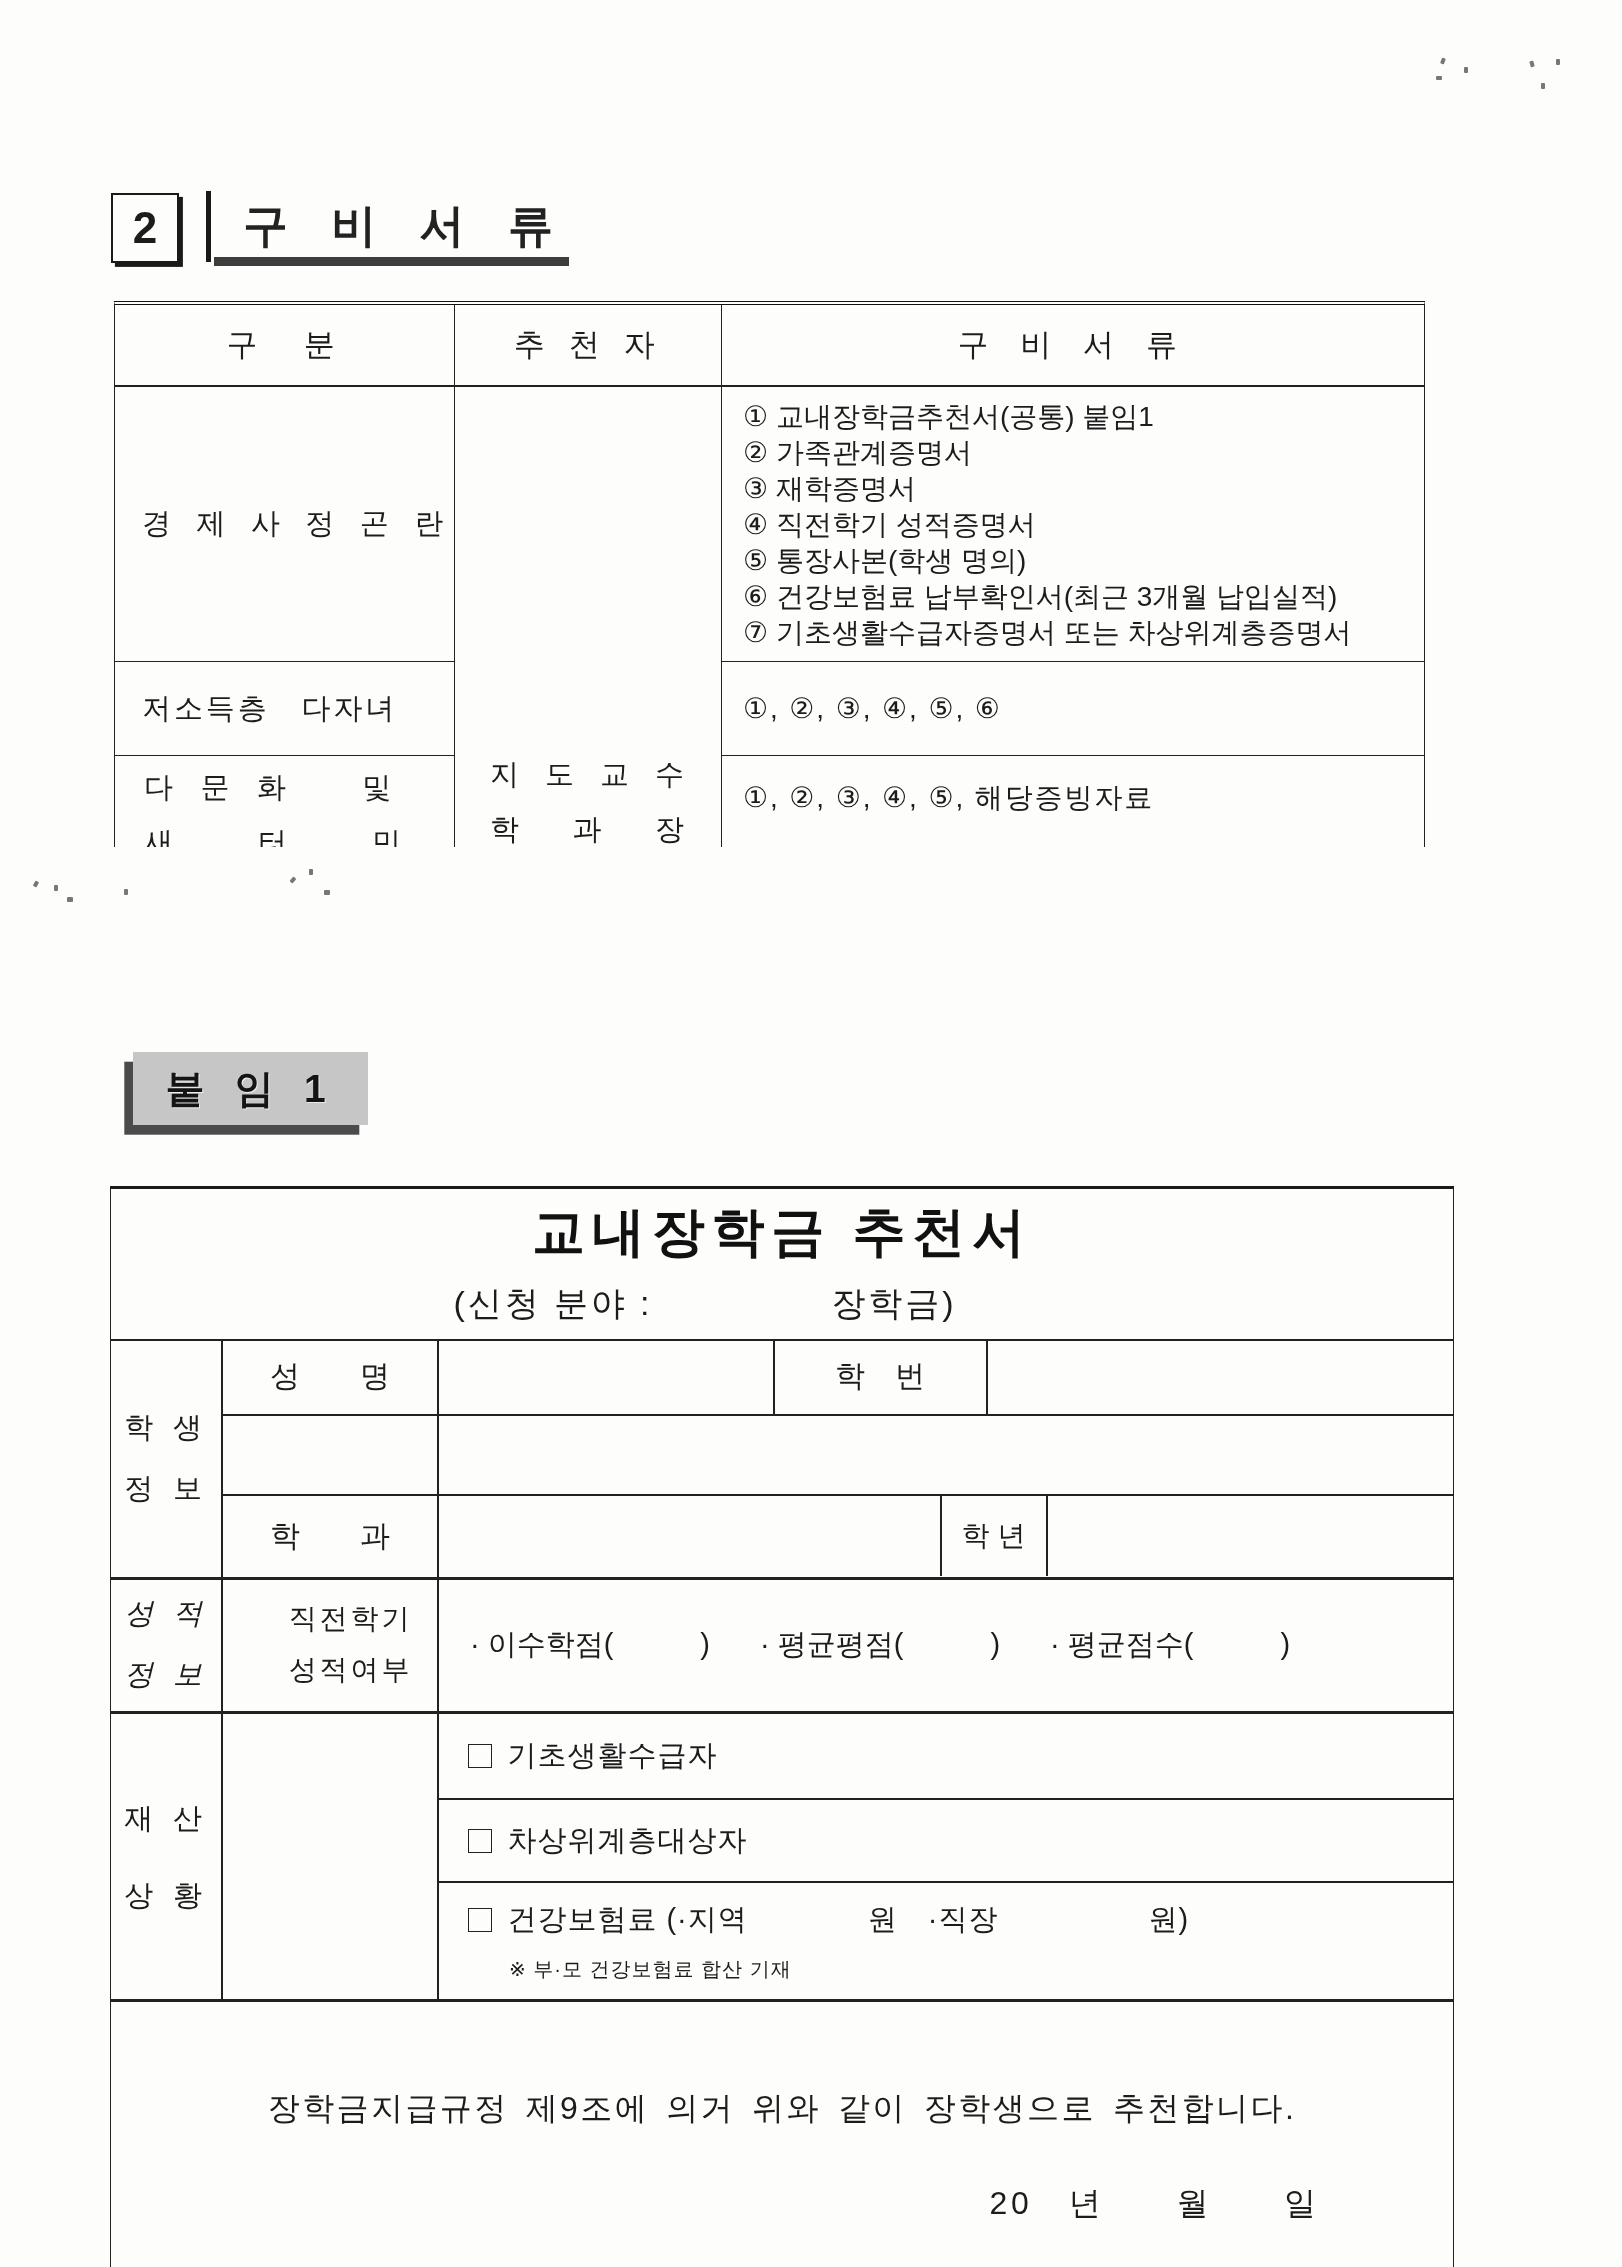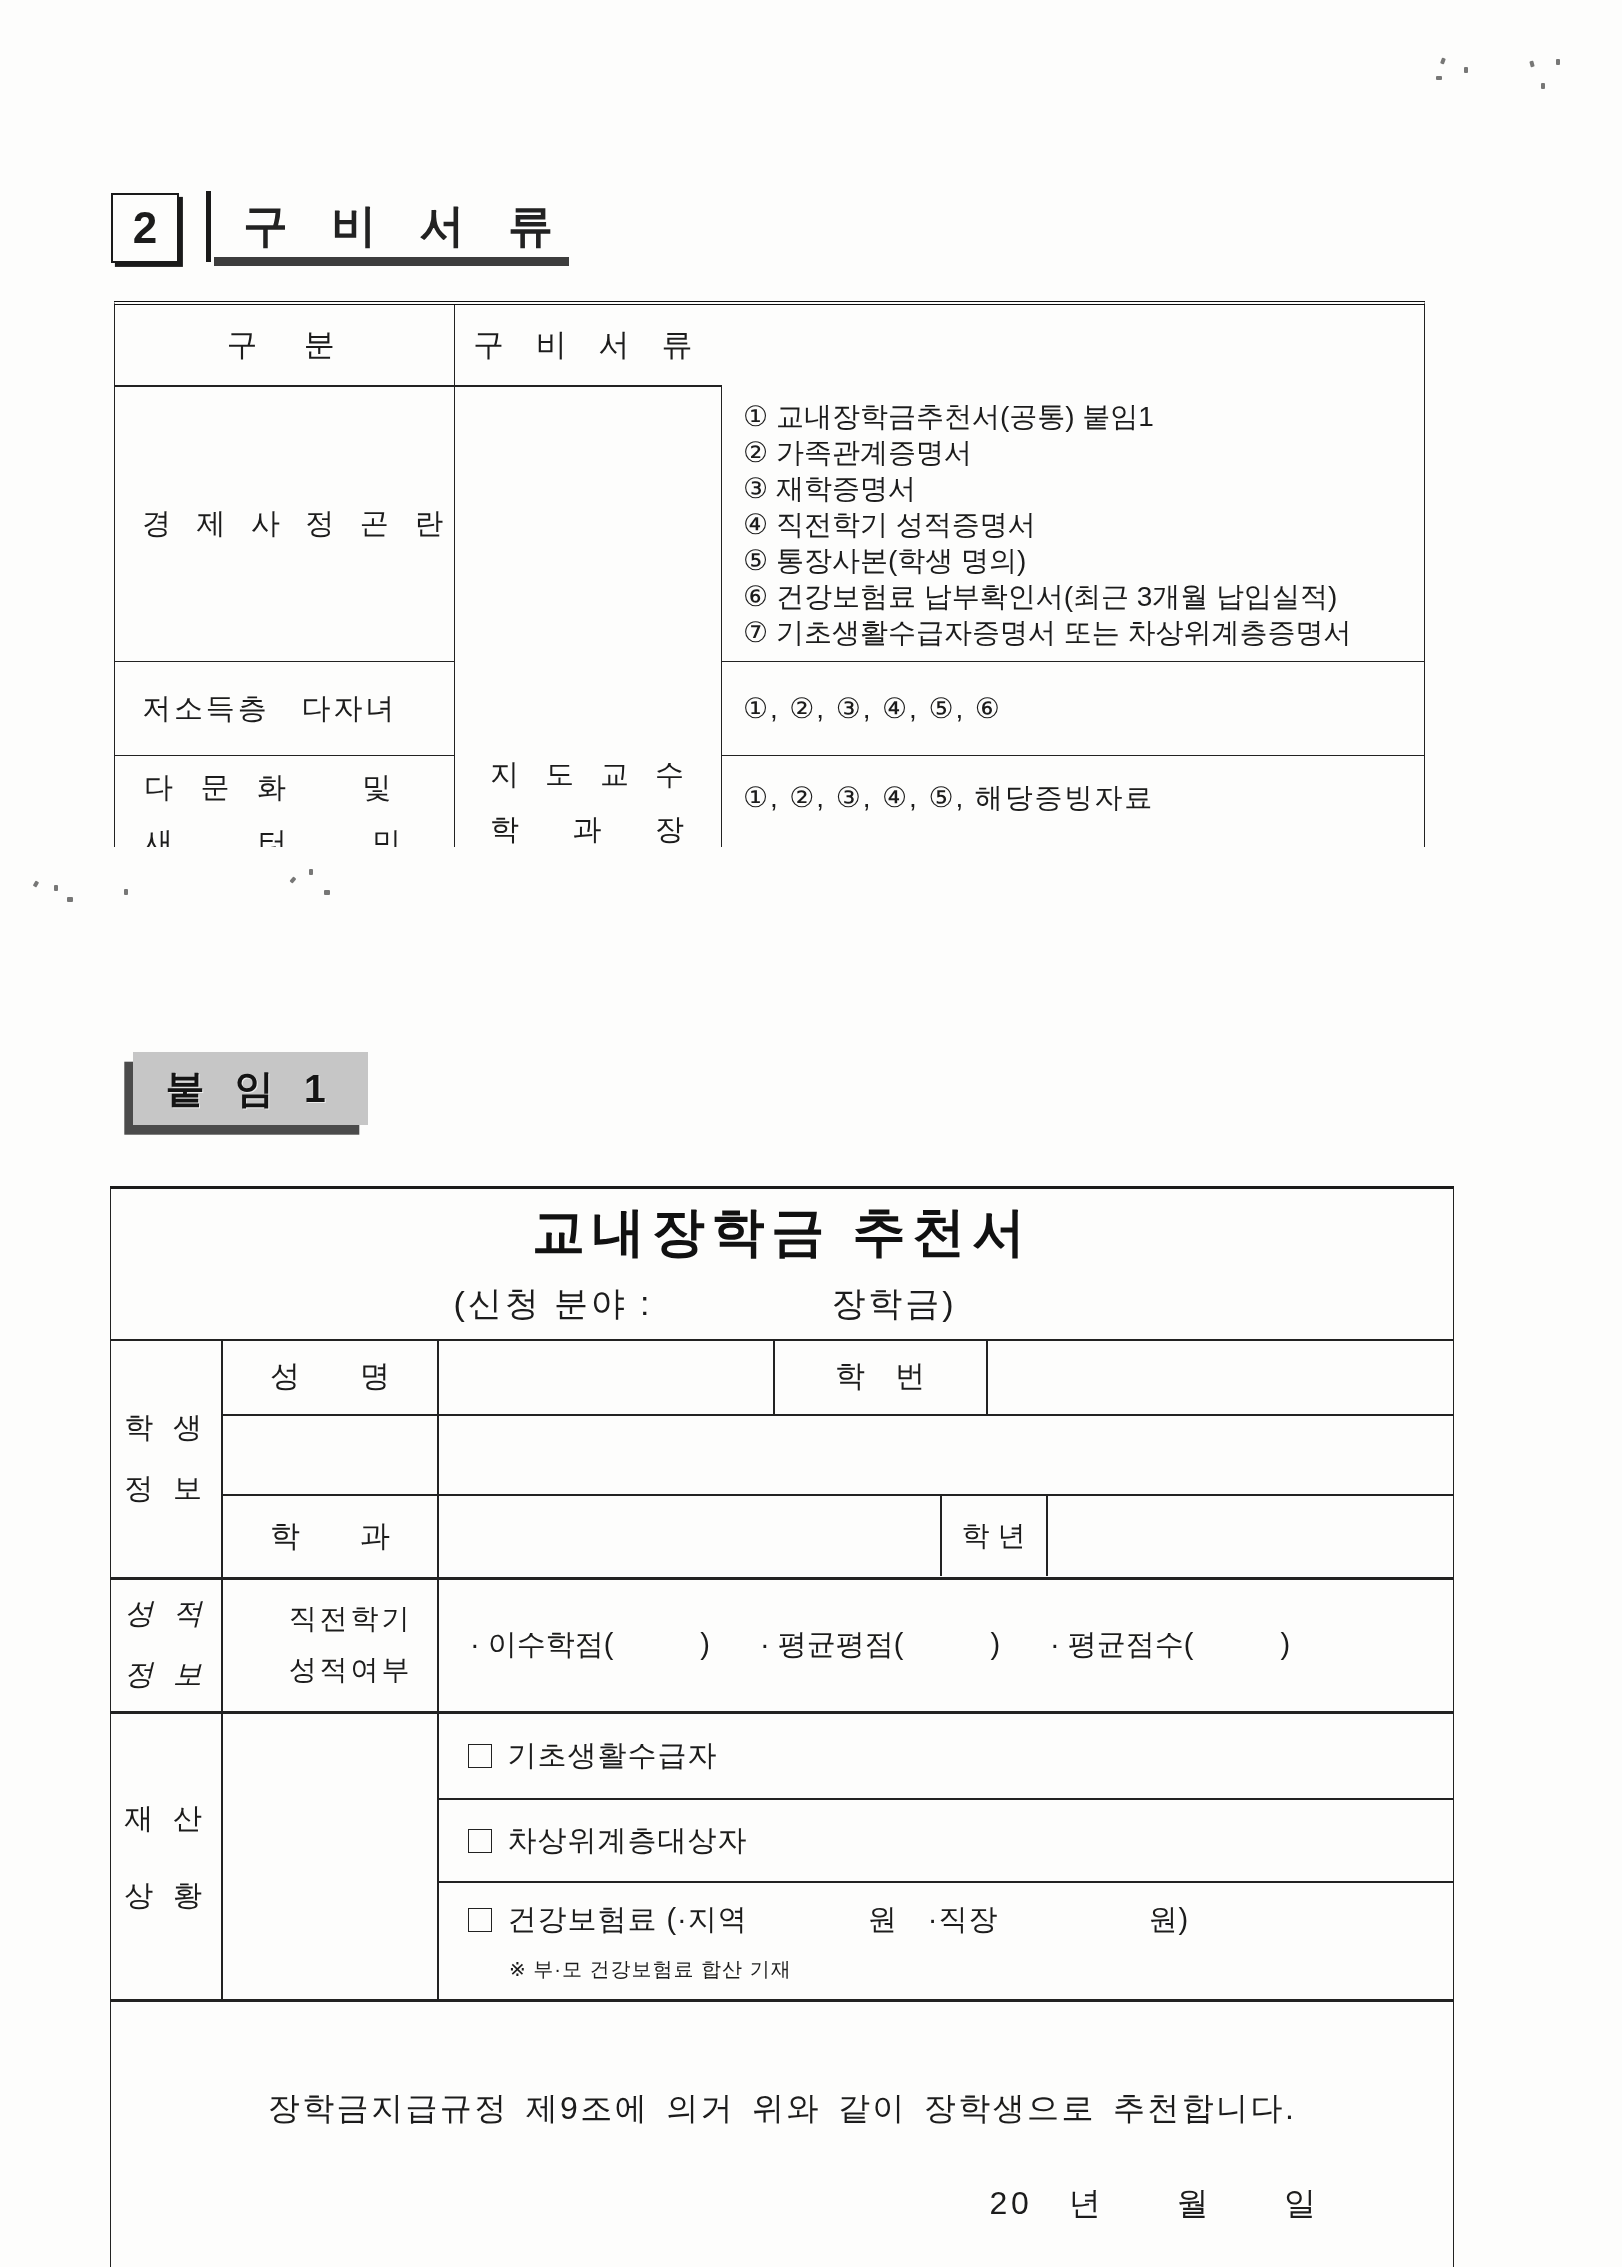--- a/index.html
+++ b/index.html
@@ -118,20 +118,21 @@
 
   <div class="sec2-box">
     <span>2</span>
   </div>
   <div class="sec2-vbar"></div>
   <div class="sec2-title">구 비 서 류</div>
   <div class="sec2-underline"></div>
 
   <div class="doc-table">
     <div class="cell hcell br bb3">구　분</div>
+    <div class="cell hcell br bb3">추 천 자</div>
     <div class="cell hcell bb3" style="letter-spacing:11.6px;">구 비 서 류</div>
 
     <div class="cell cat-cell br bb" style="grid-column:1;grid-row:2;">경 제 사 정 곤 란</div>
     <div class="cell items-cell bb" style="grid-column:3;grid-row:2;">
       <div>① 교내장학금추천서(공통) 붙임1</div>
       <div>② 가족관계증명서</div>
       <div>③ 재학증명서</div>
       <div>④ 직전학기 성적증명서</div>
       <div>⑤ 통장사본(학생 명의)</div>
       <div>⑥ 건강보험료 납부확인서(최근 3개월 납입실적)</div>

